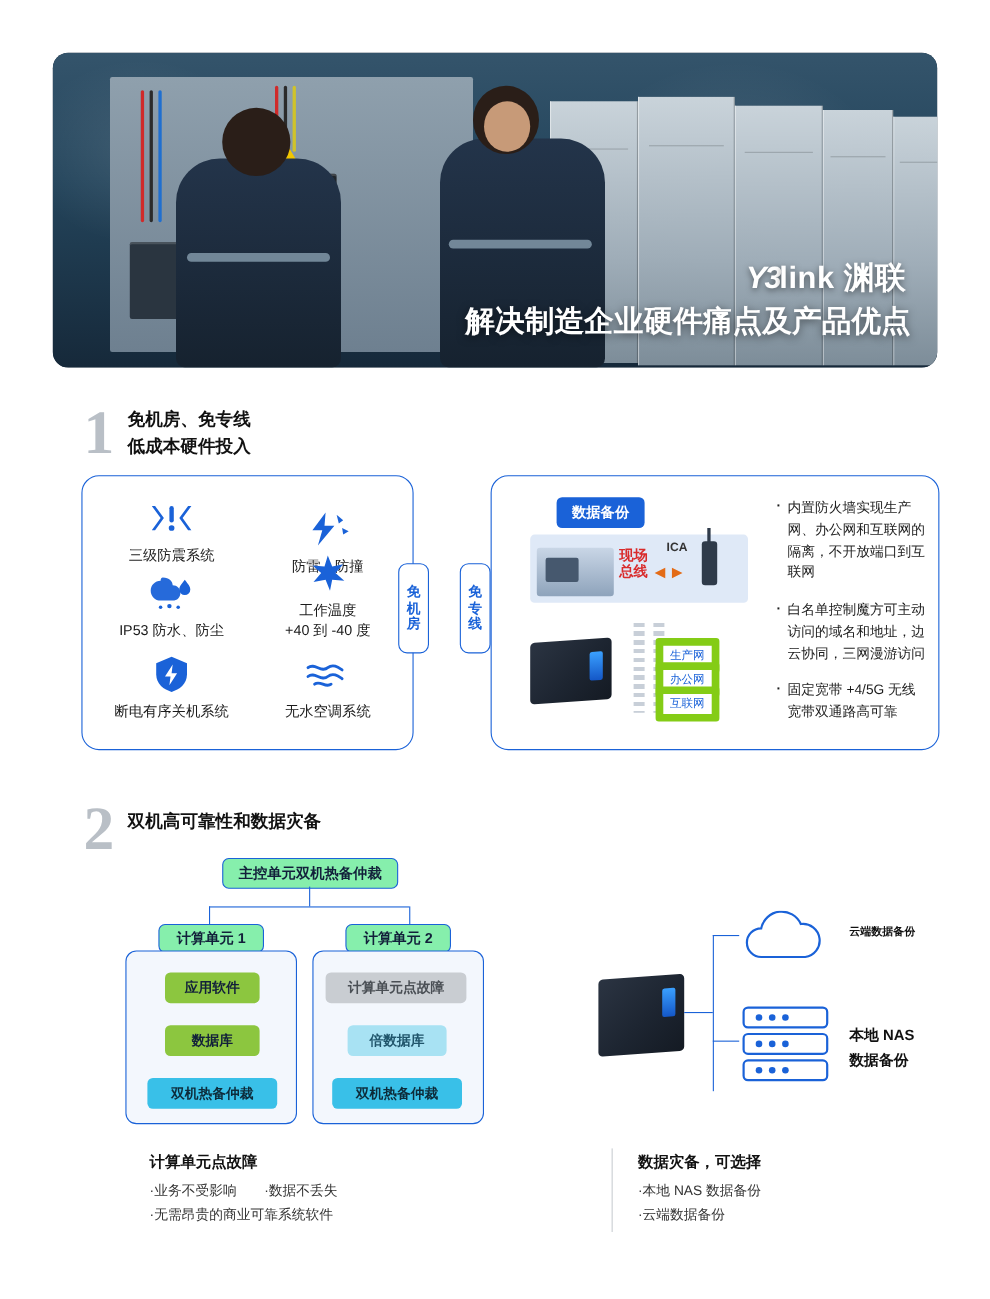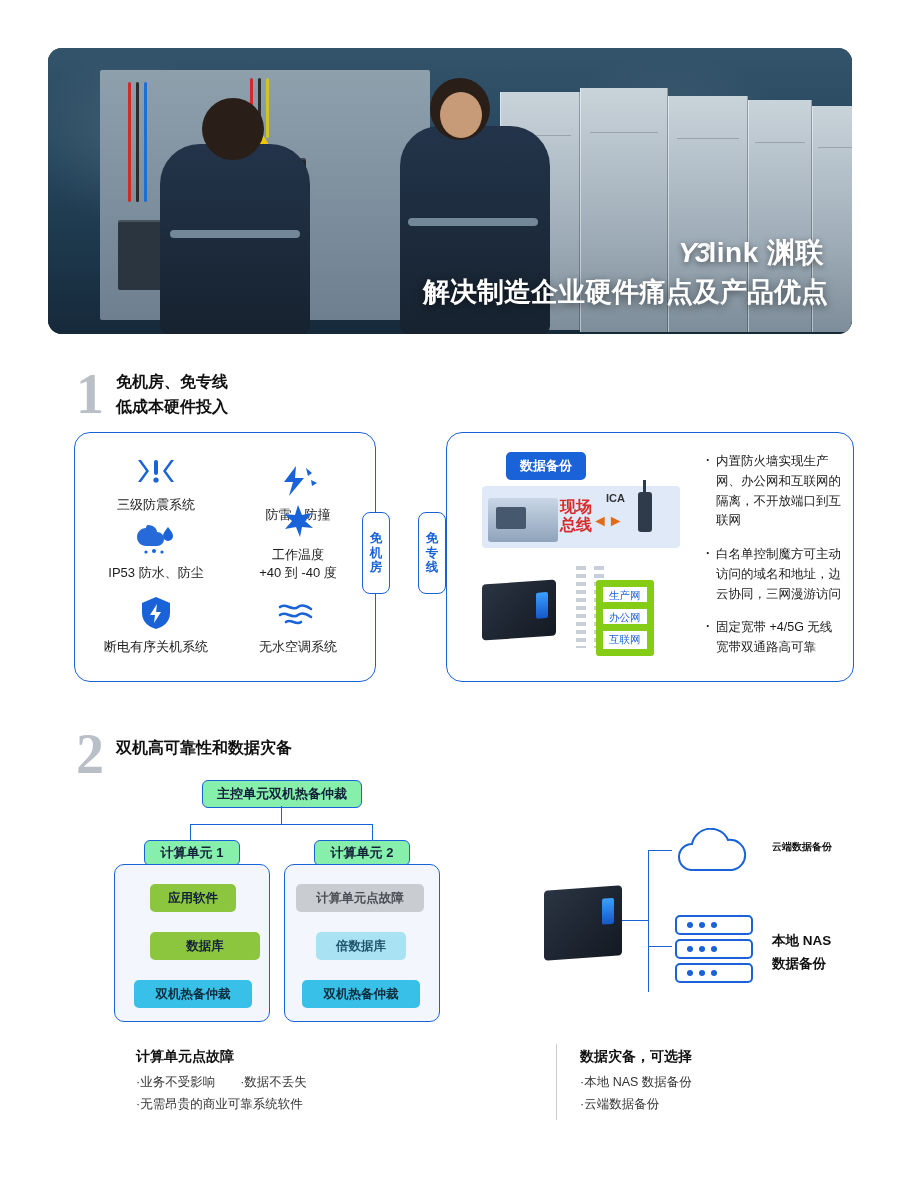--- a/index.html
+++ b/index.html
@@ -164,21 +164,21 @@
   .machine {
     position: absolute; left: 488px; top: 498px; width: 70px; height: 44px;
     background: linear-gradient(180deg,#c9d6e6,#8ea3bb);
     border-radius: 3px;
   }
   .machine::after{
     content:""; position:absolute; left:8px; top:9px; width:30px; height:22px;
     background:#46586e; border-radius:2px;
   }
   .bus-label {
-    position: absolute; font-size: 16px; color: #d92b2b; font-weight: 700;
+    position: absolute; font-size: 13px; color: #d92b2b; font-weight: 700;
     line-height: 1.15; text-align: center;
   }
   .ica-label { position:absolute; font-size: 11px; color:#333; font-weight:700; }
   .sensor {
     position:absolute; left: 638px; top: 492px; width: 14px; height: 40px;
     background:#2f3b4a; border-radius: 3px;
   }
   .sensor::before{
     content:""; position:absolute; left:5px; top:-12px; width:3px; height:13px; background:#2f3b4a;
   }
@@ -439,21 +439,21 @@
   <div class="node" style="left:202px; top:780px; width:158px; height:26px;">主控单元双机热备仲裁</div>
 
   <div class="vline" style="left:281px; top:806px; height:18px;"></div>
   <div class="hline" style="left:190px; top:824px; width:182px;"></div>
   <div class="vline" style="left:190px; top:824px; height:16px;"></div>
   <div class="vline" style="left:372px; top:824px; height:16px;"></div>
 
   <div class="node" style="left:144px; top:840px; width:94px; height:24px;">计算单元 1</div>
   <div class="unit-card" style="left:114px; top:864px; width:154px; height:156px;"></div>
   <div class="pill green" style="left:150px; top:884px; width:86px; height:28px;">应用软件</div>
-  <div class="pill green" style="left:150px; top:932px; width:110px; height:28px;">数据库</div>
+  <div class="pill green" style="left:150px; top:932px; width:86px; height:28px;">数据库</div>
   <div class="pill cyan" style="left:134px; top:980px; width:118px; height:28px;">双机热备仲裁</div>
 
   <div class="node" style="left:314px; top:840px; width:94px; height:24px;">计算单元 2</div>
   <div class="unit-card" style="left:284px; top:864px; width:154px; height:156px;"></div>
   <div class="pill grey" style="left:296px; top:884px; width:128px; height:28px;">计算单元点故障</div>
   <div class="pill cyanlt" style="left:316px; top:932px; width:90px; height:28px;">倍数据库</div>
   <div class="pill cyan" style="left:302px; top:980px; width:118px; height:28px;">双机热备仲裁</div>
 
   <div class="server-box" style="left:544px; top:888px; width:78px; height:70px;"></div>
   <div class="vline" style="left:648px; top:850px; height:142px;"></div>

